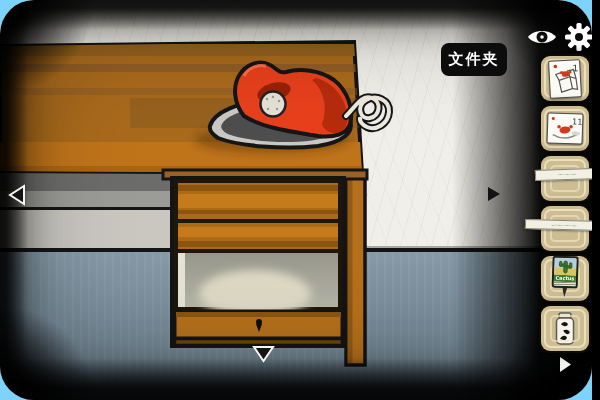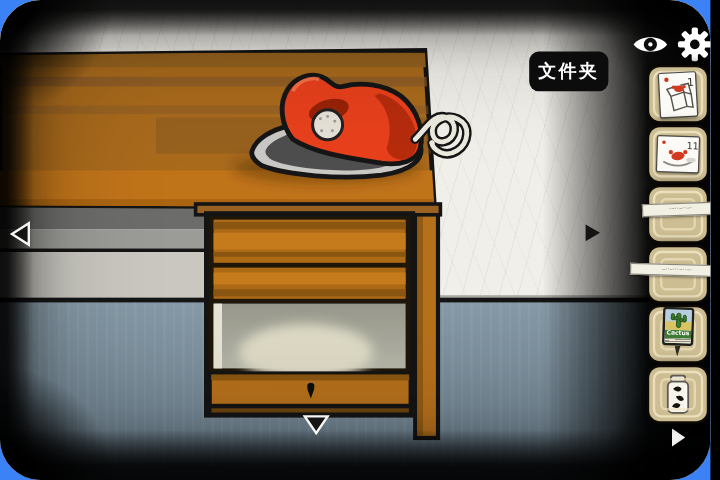--- a/index.html
+++ b/index.html
@@ -1,17 +1,17 @@
 <!DOCTYPE html>
 <html><head>
 <meta charset="utf-8">
 <style>
   html,body{margin:0;padding:0;background:#000;}
   *{box-sizing:border-box;}
-  .stage{position:relative;width:592px;height:400px;background:#3b82f6;overflow:hidden;
+  .stage{position:relative;width:592px;height:400px;background:#7dd3fc;overflow:hidden;
          font-family:"DejaVu Sans",sans-serif;}
   .scene{position:absolute;inset:0;border-radius:34px;overflow:hidden;background:#f1efe9;}
   .wall{position:absolute;left:0;top:0;width:600px;height:250px;background:#f1efe9;
         background-image:
           repeating-linear-gradient(105deg, rgba(175,170,152,.14) 0 1px, transparent 1px 15px),
           repeating-linear-gradient(68deg, rgba(175,170,152,.09) 0 1px, transparent 1px 19px);}
   .floor{position:absolute;left:0;top:250px;width:600px;height:150px;background:#7e93a1;
         background-image:
           linear-gradient(to bottom, rgba(255,255,255,.06), rgba(25,35,45,.22)),
           repeating-linear-gradient(90deg, rgba(255,255,255,.05) 0 2px, transparent 2px 8px);}

